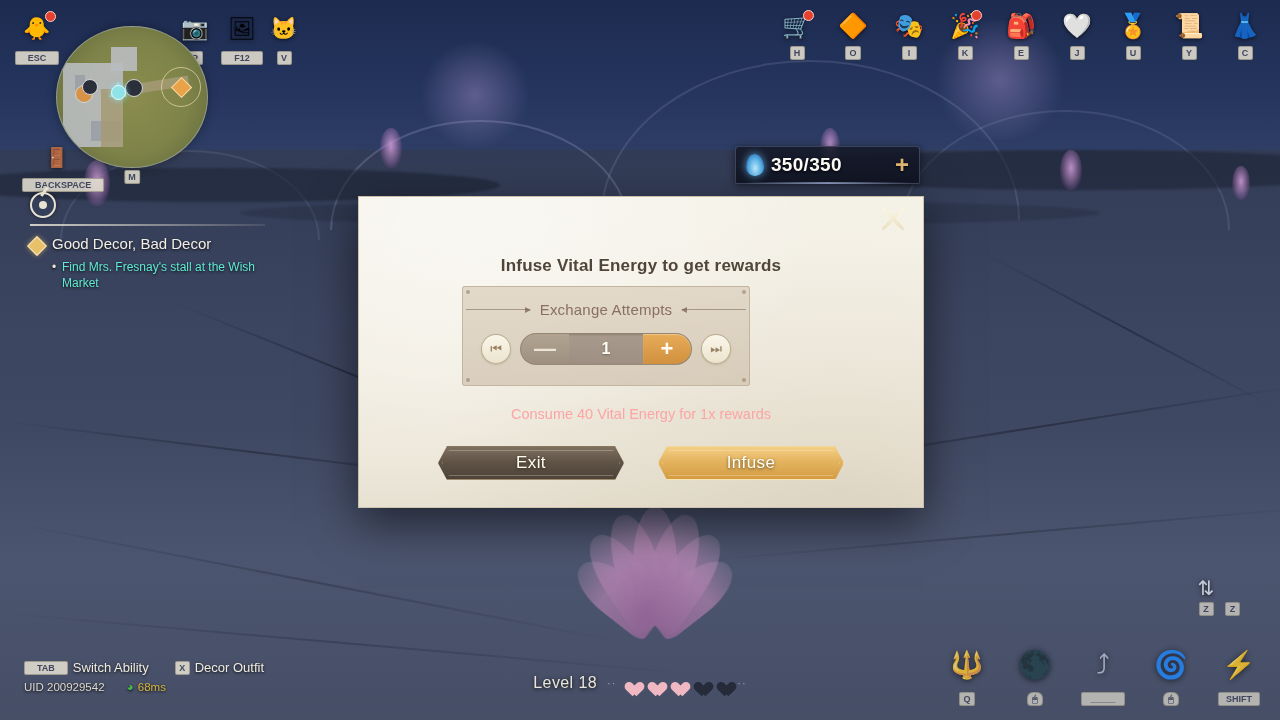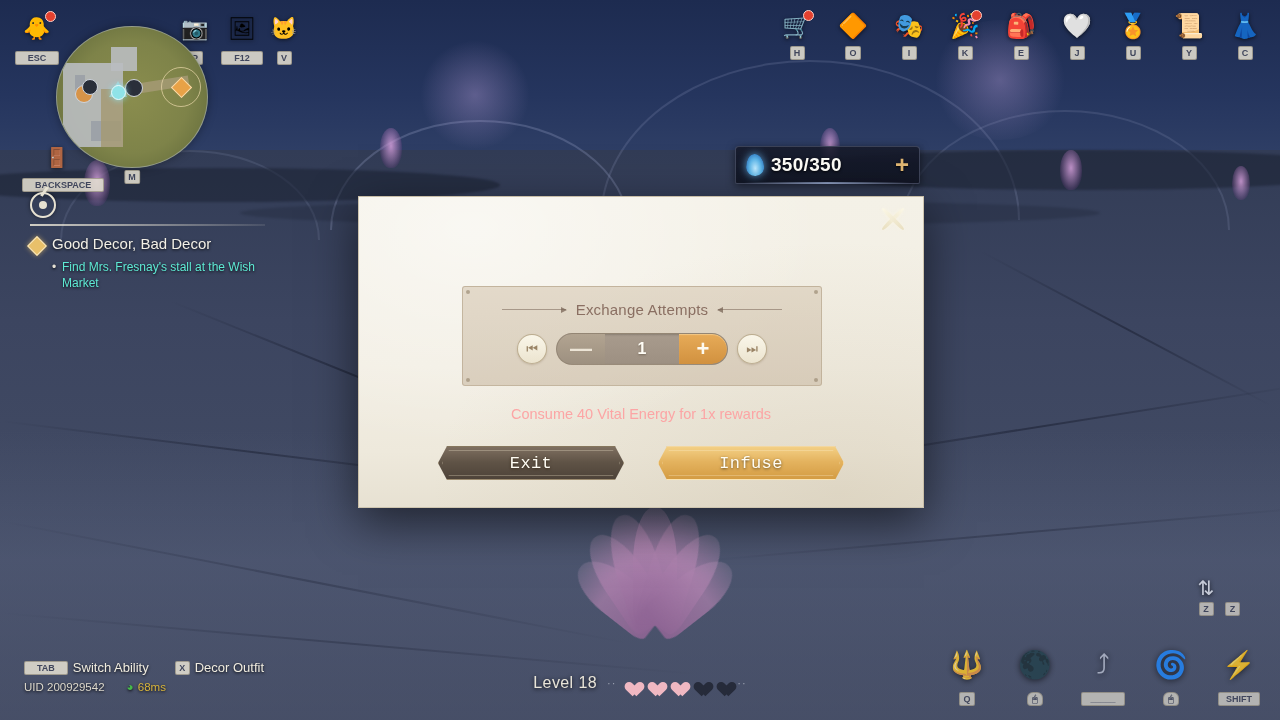--- a/index.html
+++ b/index.html
@@ -249,21 +249,21 @@
   }
   .dlg-close span:first-child { transform:rotate(45deg); }
   .dlg-close span:last-child { transform:rotate(-45deg); }
 
   .dlg-subtitle {
     position:absolute; left:0; top:60px; width:100%; text-align:center;
     color:#4f4639; font-size:17px; font-weight:bold; letter-spacing:.2px;
   }
 
   .attempt-panel {
-    position:absolute; left:104px; top:90px; width:360px; height:100px;
+    position:absolute; left:104px; top:90px; width:288px; height:100px;
     background:linear-gradient(180deg,rgba(219,207,188,.72),rgba(208,194,174,.72));
     border:1px solid rgba(185,170,145,.75);
     border-radius:3px;
   }
   .ap-corner { position:absolute; width:4px;height:4px;border-radius:50%;background:rgba(150,135,110,.65); }
   .ap-label-row {
     position:absolute; left:0; top:14px; width:100%;
     display:flex; align-items:center; justify-content:center; gap:10px;
   }
   .ap-label { color:#8a6f62; font-size:15px; letter-spacing:.2px; }
@@ -318,21 +318,20 @@
   .dlg-actions {
     position:absolute; left:0; top:250px; width:100%;
     display:flex; justify-content:center; gap:34px;
   }
   .btn {
     width:186px; height:34px; position:relative; cursor:pointer;
     display:flex; align-items:center; justify-content:center;
     color:#fffdf4; font-size:17px; letter-spacing:.4px;
     text-shadow:0 1px 3px rgba(40,28,8,.7);
     clip-path:polygon(0 50%, 9px 0, calc(100% - 9px) 0, 100% 50%, calc(100% - 9px) 100%, 9px 100%);
-    font-family:Liberation Mono, monospace;
   }
   .btn.exit {
     background:linear-gradient(180deg,#7e6f60 0%,#5f5346 48%,#4e4339 100%);
     border:1px solid rgba(190,170,130,.5);
   }
   .btn.infuse {
     background:linear-gradient(180deg,#f3cf84 0%,#e4b35f 45%,#d49c43 100%);
     border:1px solid rgba(255,240,200,.7);
   }
   .btn:after{
@@ -535,20 +534,21 @@
 </div>
 
 <div id="rewards-dialog">
   <div class="dlg-body"></div>
 
   <div class="dlg-close">
     <span></span>
       <span></span>
   </div>
 
+  <div class="dlg-subtitle">Infuse Vital Energy to get rewards</div>
 
   <div class="attempt-panel">
     <div class="ap-corner" style="left:3px;top:3px;"></div>
     <div class="ap-corner" style="right:3px;top:3px;"></div>
     <div class="ap-corner" style="left:3px;bottom:3px;"></div>
     <div class="ap-corner" style="right:3px;bottom:3px;"></div>
 
     <div class="ap-label-row">
       <div class="ap-rule l"></div>
       <div class="ap-label">Exchange Attempts</div>

